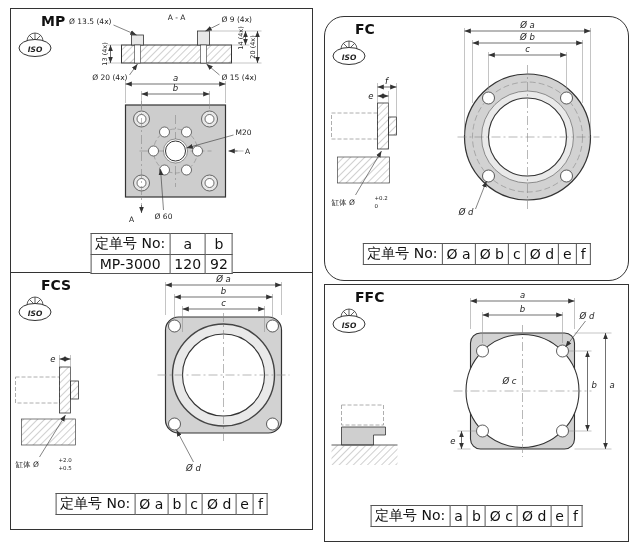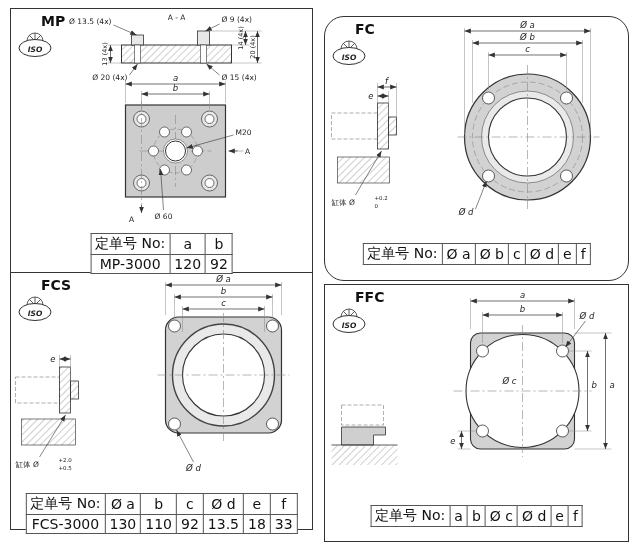--- a/index.html
+++ b/index.html
@@ -270,29 +270,20 @@
       <tbody>
           <tr>
         <th>定单号 No:</th>
         <th>Ø a</th>
         <th>b</th>
         <th>c</th>
         <th>Ø d</th>
         <th>e</th>
         <th>f</th>
       </tr>
-      <tr>
-        <td>FCS-3000</td>
-        <td>130</td>
-        <td>110</td>
-        <td>92</td>
-        <td>13.5</td>
-        <td>18</td>
-        <td>33</td>
-      </tr>
     </tbody>
       </table>
   </div>
 
   <div class="panel p-ffc">
     <div class="panel-title">FFC</div>
     <svg class="iso" width="36" height="30" viewBox="0 0 36 30">
       <g stroke="#333" stroke-width="0.8">
         <circle cx="18" cy="11" r="8" fill="none"></circle>
         <line x1="18" y1="3" x2="18" y2="19"></line>

